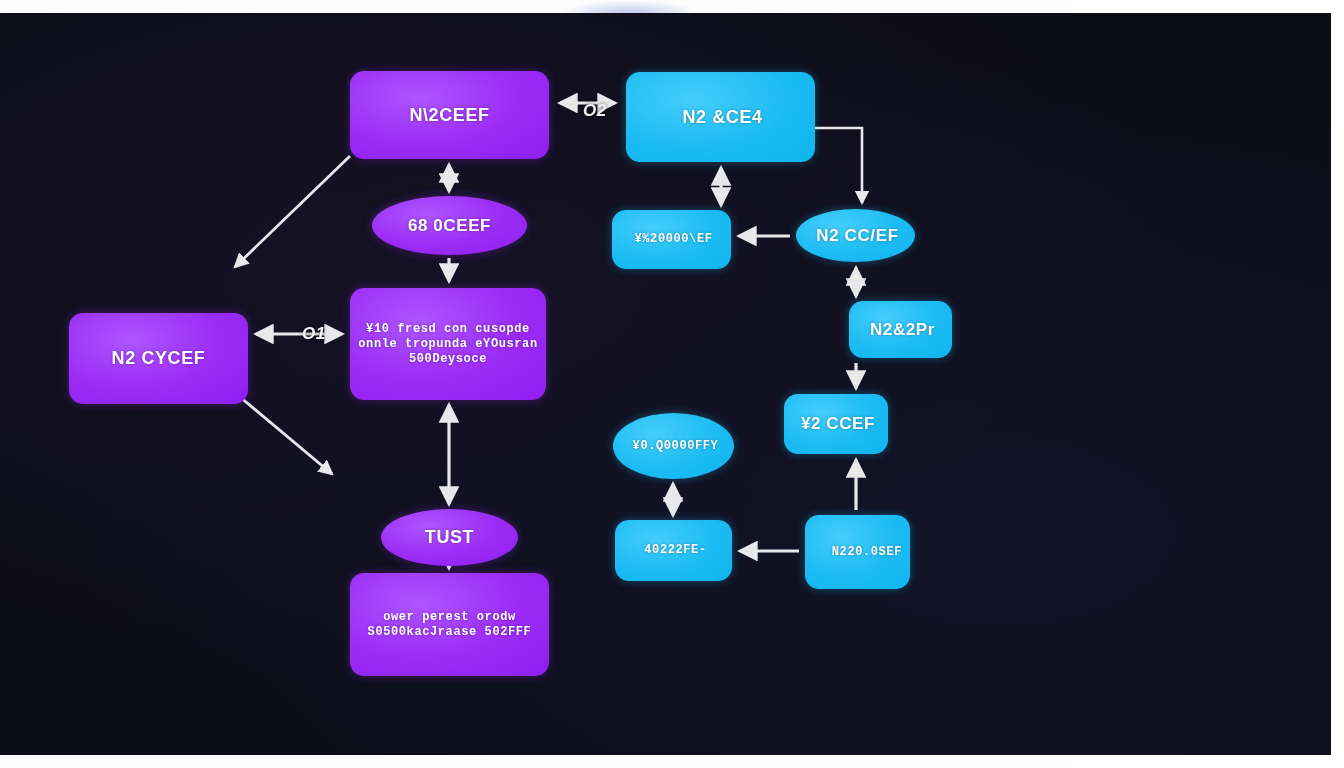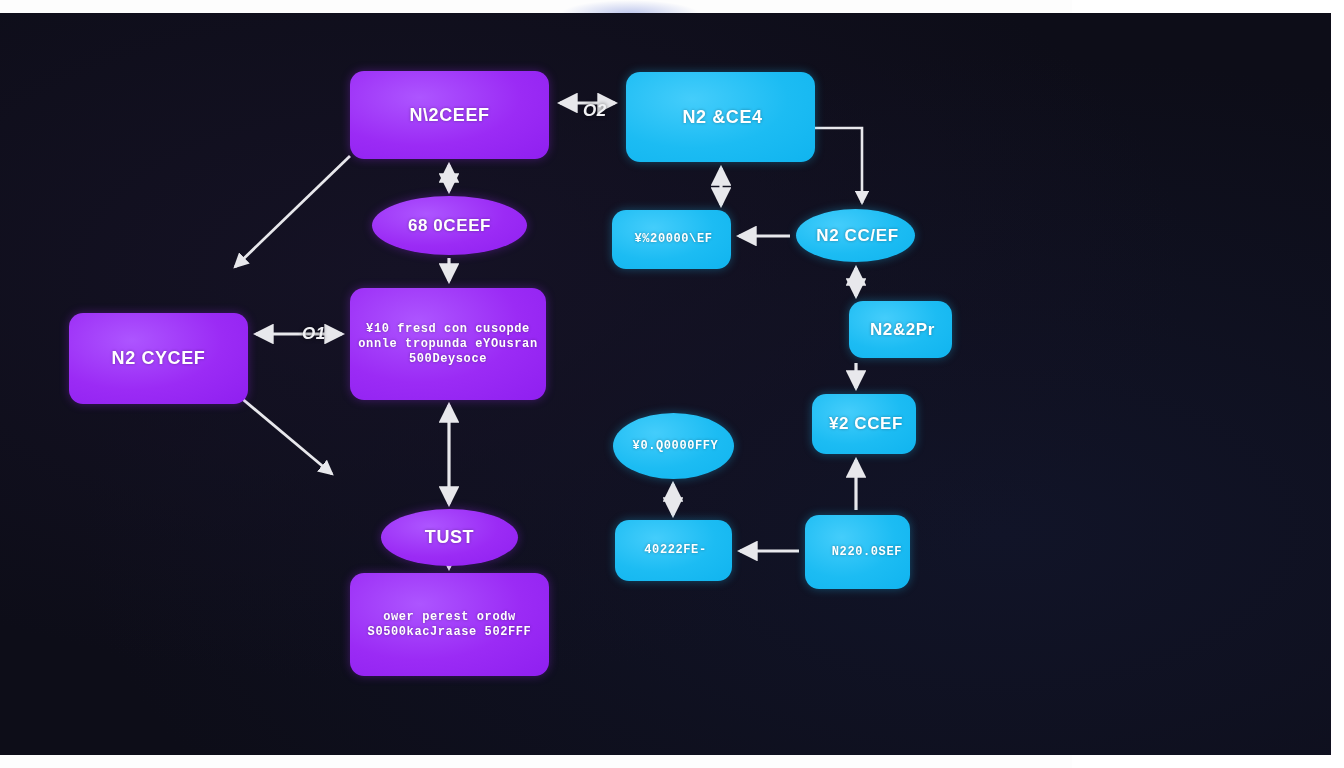--- a/index.html
+++ b/index.html
@@ -171,21 +171,21 @@
         </div>
         <div class="node rect cyan t16" style="left: 612px; top: 197px; width: 119px; height: 59px;">
           <span>¥%20000\EF</span>
         </div>
         <div class="node ellipse cyan t17" style="left: 796px; top: 196px; width: 119px; height: 53px;">
           <span>N2 CC/EF</span>
         </div>
         <div class="node rect cyan t17" style="left: 805px; top: 288px; width: 103px; height: 57px; margin-left: 44px;">
           <span>N2&amp;2Pr</span>
         </div>
-        <div class="node rect cyan t17" style="left: 812px; top: 381px; width: 104px; height: 60px;">
+        <div class="node rect cyan t17" style="left: 784px; top: 381px; width: 104px; height: 60px;">
           <span>¥2 CCEF</span>
         </div>
         <div class="node ellipse cyan t16" style="left: 613px; top: 400px; width: 121px; height: 66px; align-items: center;">
           <span>¥0.Q0000FFY</span>
         </div>
         <div class="node rect cyan t16" style="left: 615px; top: 507px; width: 117px; height: 61px;">
           <span>40222FE-</span>
         </div>
         <div class="node rect cyan t16" style="left: 805px; top: 502px; width: 105px; height: 74px; justify-content: flex-end;">
           <span>N220.0SEF</span>

